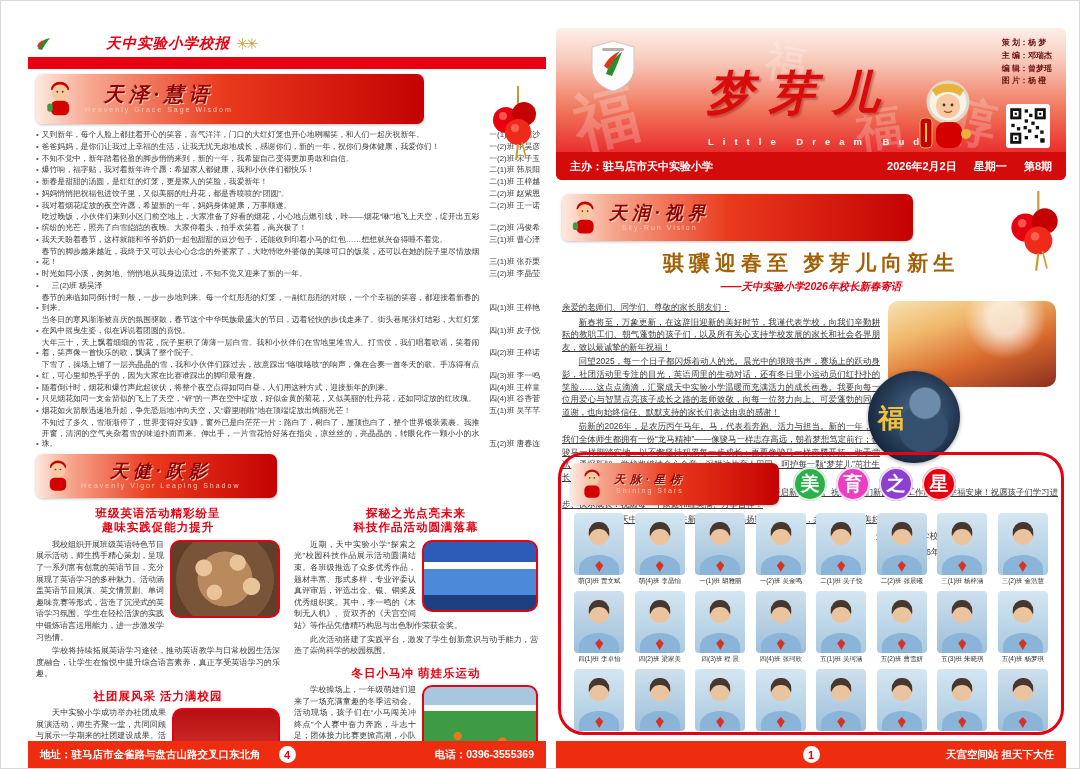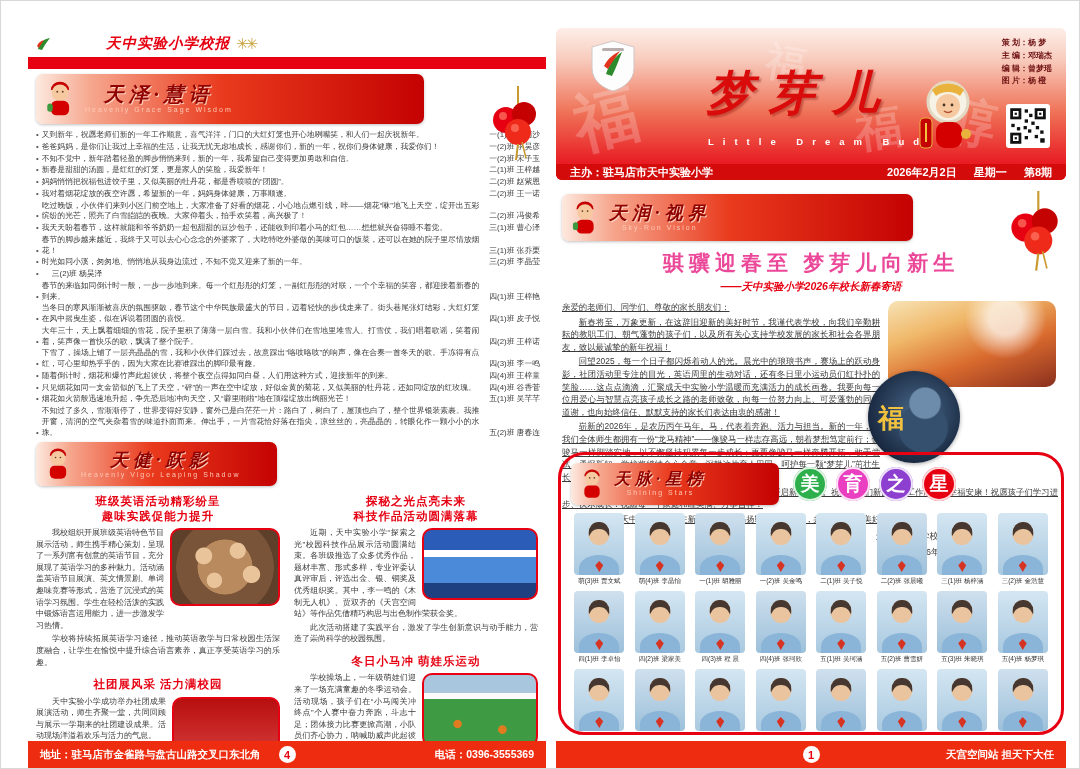--- a/index.html
+++ b/index.html
@@ -68,28 +68,28 @@
     background:linear-gradient(180deg,#fdeee8 0%,#f8cdbf 20%,#ef7358 55%,#e60012 100%);}
   .fu-wm{position:absolute;font-family:"Liberation Serif","DejaVu Serif",serif;font-weight:bold;
     color:rgba(255,255,255,.22);pointer-events:none;}
   .credits{position:absolute;right:14px;top:9px;font-size:8px;color:#6e1212;font-weight:bold;
     text-align:left;line-height:1.6;}
   .qr{position:absolute;right:16px;top:76px;width:40px;height:40px;background:#fff;border-radius:3px;padding:2px;}
   .mh-title{position:absolute;left:150px;top:34px;font-family:"Liberation Serif","DejaVu Serif",serif;
     font-style:italic;font-weight:bold;font-size:47px;color:#d90b0b;letter-spacing:16px;
     text-shadow:2px 2px 2px rgba(120,0,0,.35);}
   .mh-en{position:absolute;left:152px;top:108px;color:#fff;font-size:9.5px;letter-spacing:9px;font-weight:bold;}
-  .mh-strip{position:absolute;left:0;right:0;bottom:0;height:16px;background:#d30b0b;color:#fff;
+  .mh-strip{position:absolute;left:0;right:0;bottom:0;height:28px;background:#d30b0b;color:#fff;
     display:flex;align-items:center;justify-content:space-between;padding:0 14px;font-size:11px;font-weight:bold;}
   .mh-date span{margin-left:14px;}
   .mascot-lion{position:absolute;left:352px;top:48px;}
   .shield{position:absolute;left:34px;top:12px;}
   .rp-banner{width:335px;height:41px;margin:14px 0 0 6px;}
   .rp-banner .b-title{font-size:18px;}
-  .headline{color:#ec4899;font-weight:bold;font-size:21px;letter-spacing:5px;text-align:center;margin-top:8px;
+  .headline{color:#a16207;font-weight:bold;font-size:21px;letter-spacing:5px;text-align:center;margin-top:8px;
     font-family:"Liberation Serif","DejaVu Serif",serif;}
   .subheadline{color:#e60012;font-weight:bold;font-size:10.5px;text-align:center;margin-top:3px;font-style:italic;}
   .message{margin:7px 8px 0 6px;font-size:8.4px;line-height:1.5;}
   .msg-media{float:right;width:170px;margin:0 0 2px 8px;}
   .horse-img{width:168px;height:86px;border-radius:10px;background:
     radial-gradient(circle at 70% 20%,rgba(255,255,255,.7) 0 12%,transparent 30%),
     linear-gradient(160deg,#f7e3b5 0%,#f0b86a 30%,#d96a2e 62%,#8a2f1e 100%);}
   .principal-photo{width:92px;height:92px;border-radius:50%;margin:-16px 0 0 -20px;position:relative;
     background:radial-gradient(circle at 62% 35%,#6d8cab 0 18%,transparent 20%),
     radial-gradient(circle at 60% 62%,#35506e 0 30%,transparent 32%),
@@ -97,21 +97,21 @@
     box-shadow:0 1px 4px rgba(0,0,0,.35);}
   .principal-photo .fu{position:absolute;left:10px;top:28px;color:#f2c23e;font-size:26px;font-weight:bold;
     font-family:"Liberation Serif","DejaVu Serif",serif;}
   .message p{margin:0 0 2px;text-align:justify;text-indent:2em;text-decoration:underline;}
   .message p.greet{text-indent:0;}
   .signature{clear:none;text-align:right;padding-right:90px;font-size:9px;line-height:1.7;margin-top:4px;}
   .stars-box{position:absolute;left:2px;right:2px;top:424px;bottom:33px;border:3px solid #e60012;
     border-radius:26px;padding:8px 10px 4px;overflow:hidden;}
   .stars-head{display:flex;align-items:center;gap:14px;}
   .stars-banner{width:192px;height:36px;}
-  .stars-banner .b-title{font-size:16px;}
+  .stars-banner .b-title{font-size:11px;}
   .badges{display:flex;gap:9px;}
   .badge{width:34px;height:34px;border-radius:50%;display:flex;align-items:center;justify-content:center;
     color:#fff;font-weight:bold;font-size:19px;box-shadow:inset 0 0 0 2px rgba(255,255,255,.85);
     font-family:"Liberation Serif","DejaVu Serif",serif;}
   .stu-grid{display:grid;grid-template-columns:repeat(8,1fr);row-gap:5px;column-gap:4px;margin-top:8px;}
   .stu{text-align:center;}
   .ph{width:50px;height:62px;margin:0 auto;border-radius:4px;position:relative;overflow:hidden;
     background:linear-gradient(180deg,#d4e6f2,#a9c9e0);}
   .ph .head{position:absolute;top:9px;left:50%;transform:translateX(-50%);width:21px;height:23px;
     background:#eac49e;border-radius:48%;box-shadow:inset 0 7px 0 0 #463831;}
@@ -161,34 +161,38 @@
       <circle cx="30" cy="46" r="13" fill="#ef2a1a"></circle>
     <circle cx="15" cy="30" r="4" fill="#ff7a66" opacity=".7"></circle>
       <circle cx="27" cy="42" r="4" fill="#ff7a66" opacity=".7"></circle>
     <line x1="30" y1="58" x2="28" y2="74" stroke="#c99a2e" stroke-width="2"></line>
       <line x1="34" y1="56" x2="38" y2="72" stroke="#c99a2e" stroke-width="1.5"></line>
   </svg>
 
   <div class="quotes">
 
       <div class="q-row">
-        <span class="q-text">又到新年，祝愿老师们新的一年工作顺意，喜气洋洋，门口的大红灯笼也开心地咧嘴笑，和人们一起庆祝新年。</span>
+        <span class="q-text">又到新年，每个人脸上都挂着开心的笑容，喜气洋洋，门口的大红灯笼也开心地咧嘴笑，和人们一起庆祝新年。</span>
         <span class="q-att">一(1)班 李雨沙</span>
       </div>
 
       <div class="q-row">
         <span class="q-text">爸爸妈妈，是你们让我过上幸福的生活，让我无忧无虑地成长，感谢你们，新的一年，祝你们身体健康，我爱你们！</span>
         <span class="q-att">一(2)班 李昊彦</span>
       </div>
 
       <div class="q-row">
         <span class="q-text">不知不觉中，新年踏着轻盈的脚步悄悄来到，新的一年，我希望自己变得更加勇敢和自信。</span>
         <span class="q-att">一(2)班 宋子玉</span>
       </div>
 
+      <div class="q-row">
+        <span class="q-text">爆竹响，福字贴，我对着新年许个愿：希望家人都健康，我和小伙伴们都快乐！</span>
+        <span class="q-att">二(1)班 韩辰阳</span>
+      </div>
 
       <div class="q-row">
         <span class="q-text">新春是甜甜的汤圆，是红红的灯笼，更是家人的笑脸，我爱新年！</span>
         <span class="q-att">二(1)班 王梓越</span>
       </div>
 
       <div class="q-row">
         <span class="q-text">妈妈悄悄把祝福包进饺子里，又似美丽的牡丹花，都是香喷喷的“团圆”。</span>
         <span class="q-att">二(2)班 赵紫恩</span>
       </div>

